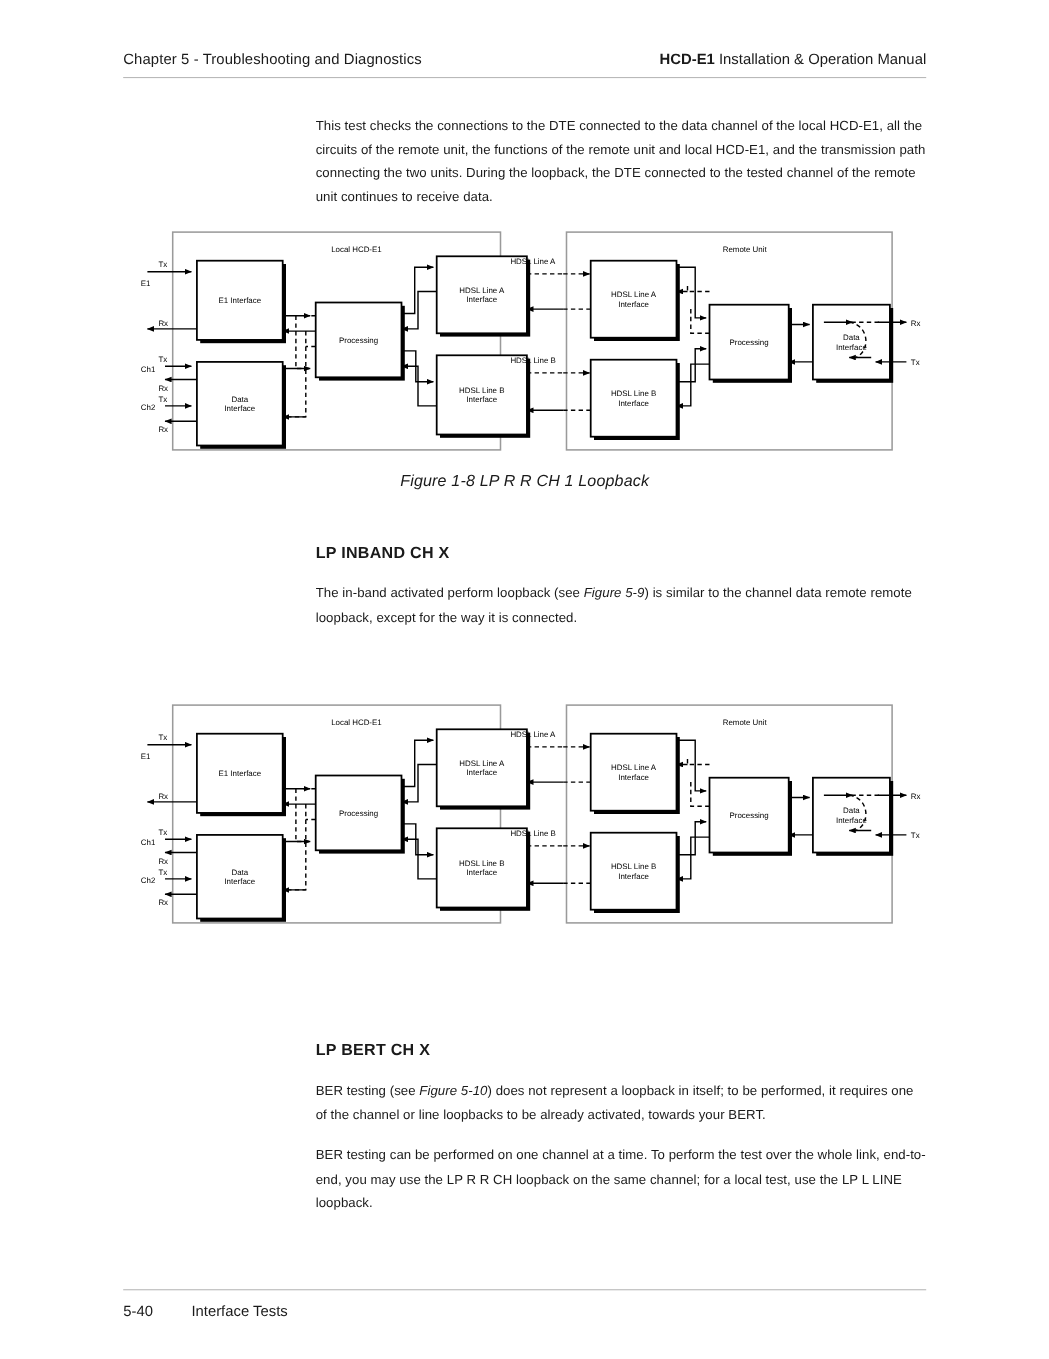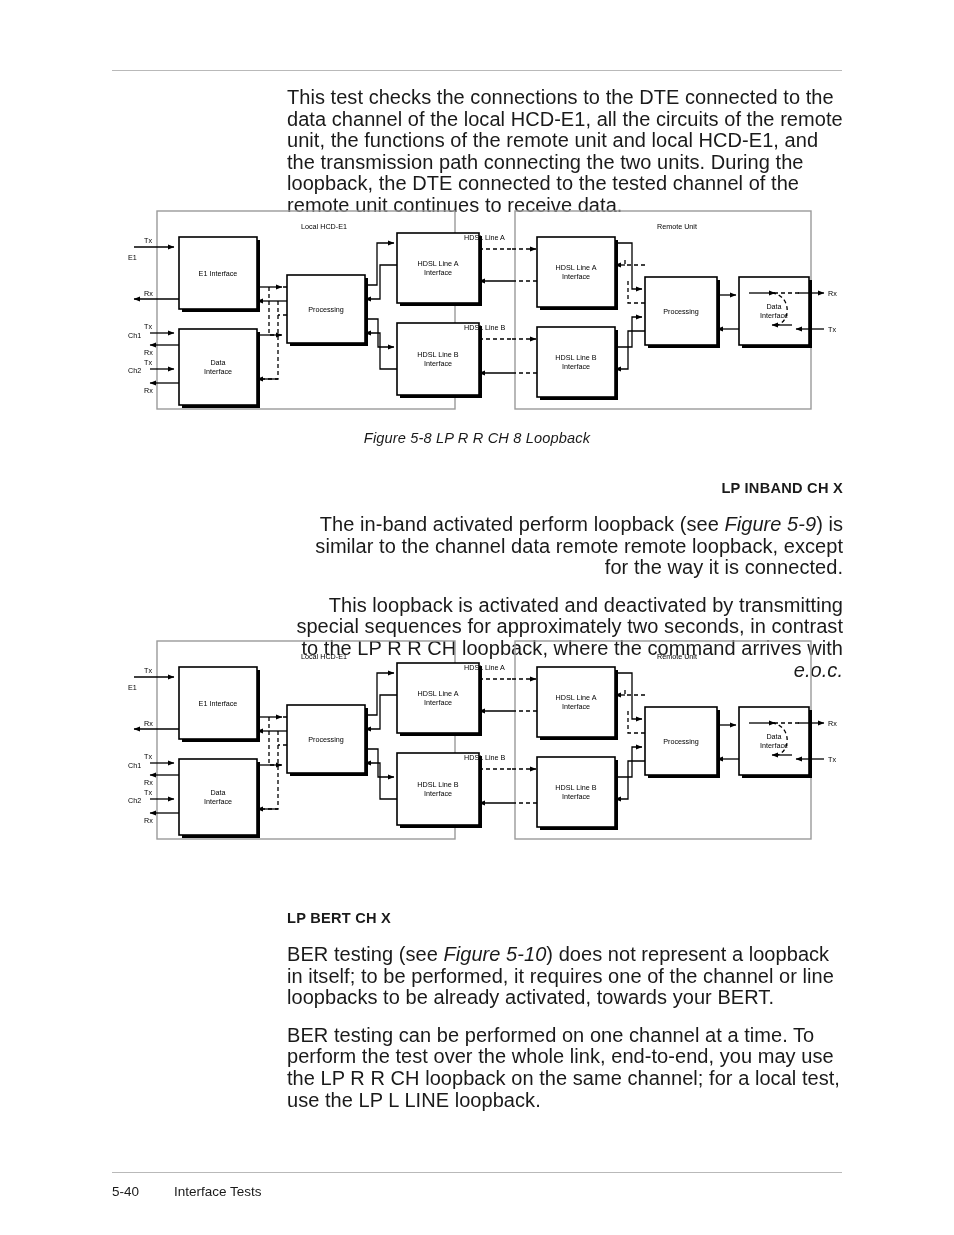--- a/index.html
+++ b/index.html
@@ -18,36 +18,40 @@
   .hdr-right b{font-weight:bold;}
   .hdr-rule{position:absolute;left:112px;top:70px;width:730px;height:1px;background:#b9b9b9;}
 
   
   .ftr-rule{position:absolute;left:112px;top:1172px;width:730px;height:1px;background:#b9b9b9;}
   .ftr{position:absolute;left:112px;top:1184px;font-size:13.5px;}
   .ftr .pg{display:inline-block;width:62px;}
 
   
   .body{position:absolute;left:287px;top:86px;width:556px;}
-  p.tx{margin:1px 0 0 0;font-size:20px;line-height:21.6px;letter-spacing:.05px;}
+  p.tx{margin:18px 0 0 0;font-size:12px;line-height:21.6px;letter-spacing:.05px;}
   p.gap{margin-top:16px;}
   h3.sec{font-size:14.6px;font-weight:bold;margin:0;letter-spacing:.25px;}
   i{}
 
   .cap{position:absolute;width:954px;text-align:center;font-size:14.6px;font-style:italic;letter-spacing:.15px;}
 
   
   .diagram{position:absolute;left:112px;width:730px;height:210px;}
   .dg svg{display:block;}
 </style>
 </head>
 <body>
 
 <div class="page">
 
+  <div class="hdr">
+    <div class="hdr-left">Chapter 5 - Troubleshooting and Diagnostics</div>
+    <div class="hdr-right"><b>HCD-E1</b><span> Installation &amp; Operation Manual</span></div>
+  </div>
   <div class="hdr-rule"></div>
 
   <div class="body" style="top:86px;">
     <p class="tx">This test checks the connections to the DTE connected to the data channel of the local HCD-E1, all the circuits of the remote unit, the functions of the remote unit and local HCD-E1, and the transmission path connecting the two units. During the loopback, the DTE connected to the tested channel of the remote unit continues to receive data.</p>
   </div>
 
   <div class="diagram dg" style="top:207px;">
     <svg width="730" height="208" viewBox="0 0 730 208" xmlns="http://www.w3.org/2000/svg">
         <defs>
           <marker id="ah" markerWidth="7" markerHeight="7" refX="6" refY="2.6" orient="auto" markerUnits="userSpaceOnUse">
@@ -141,26 +145,25 @@
           <path d="M660,86 C678,88 680,112 666,118" fill="none" stroke="#000000" stroke-width="1.3" stroke-dasharray="4 3"></path>
           <path d="M680,118 L660,118" fill="none" stroke="#000000" stroke-width="1.3" marker-end="url(#ah)"></path>
           <path d="M686,86 L712,86" fill="none" stroke="#000000" stroke-width="1.3" marker-end="url(#ah)"></path>
           <path d="M662,86 L690,86" fill="none" stroke="#000000" stroke-width="1.3" stroke-dasharray="4 3"></path>
           <path d="M712,122 L684,122" fill="none" stroke="#000000" stroke-width="1.3" marker-end="url(#ah)"></path>
           <text x="716" y="89" text-anchor="start" font-size="7.2" font-family="&quot;Liberation Sans&quot;, sans-serif" fill="#000">Rx</text>
           <text x="716" y="125" text-anchor="start" font-size="7.2" font-family="&quot;Liberation Sans&quot;, sans-serif" fill="#000">Tx</text>
         </g>
     </svg>
   </div>
-  <div class="cap" style="top:430px;left:0;">Figure 5-8  LP R R CH 8 Loopback</div>
-
-  <div class="body" style="top:480px;text-align:right;">
+  <div class="cap" style="top:430px;left:0;">Figure 1-8  LP R R CH 1 Loopback</div>
+
+  <div class="body" style="top:495px;">
     <h3 class="sec">LP INBAND CH X</h3>
     <p class="tx" style="margin-top:18px;"><span>The in-band activated perform loopback (see </span><i>Figure 5-9</i><span>) is similar to the channel data remote remote loopback, except for the way it is connected.</span></p>
-    <p class="tx gap"><span>This loopback is activated and deactivated by transmitting special sequences for approximately two seconds, in contrast to the LP R R CH loopback, where the command arrives with </span><i>e.o.c.</i><span></span></p>
   </div>
 
   <div class="diagram dg" style="top:637px;">
     <svg width="730" height="208" viewBox="0 0 730 208" xmlns="http://www.w3.org/2000/svg">
         <defs>
           <marker id="ah" markerWidth="7" markerHeight="7" refX="6" refY="2.6" orient="auto" markerUnits="userSpaceOnUse">
             <path d="M0,0 L6.4,2.6 L0,5.2 z" fill="#000000"></path>
           </marker>
         </defs>
       <g id="diagram-body-2">
@@ -251,21 +254,21 @@
           <path d="M680,118 L660,118" fill="none" stroke="#000000" stroke-width="1.3" marker-end="url(#ah)"></path>
           <path d="M686,86 L712,86" fill="none" stroke="#000000" stroke-width="1.3" marker-end="url(#ah)"></path>
           <path d="M662,86 L690,86" fill="none" stroke="#000000" stroke-width="1.3" stroke-dasharray="4 3"></path>
           <path d="M712,122 L684,122" fill="none" stroke="#000000" stroke-width="1.3" marker-end="url(#ah)"></path>
           <text x="716" y="89" text-anchor="start" font-size="7.2" font-family="&quot;Liberation Sans&quot;, sans-serif" fill="#000">Rx</text>
           <text x="716" y="125" text-anchor="start" font-size="7.2" font-family="&quot;Liberation Sans&quot;, sans-serif" fill="#000">Tx</text>
         </g>
     </svg>
   </div>
 
-  <div class="body" style="top:910px;">
+  <div class="body" style="top:947px;">
     <h3 class="sec">LP BERT CH X</h3>
     <p class="tx" style="margin-top:18px;"><span>BER testing (see </span><i>Figure 5-10</i><span>) does not represent a loopback in itself; to be performed, it requires one of the channel or line loopbacks to be already activated, towards your BERT.</span></p>
     <p class="tx gap"><span>BER testing can be performed on one channel at a time. To perform the test over the whole link, end-to-end, you may use the LP R R CH loopback on the same channel; for a local test, use the LP L LINE loopback.</span></p>
   </div>
 
   <div class="ftr-rule"></div>
   <div class="ftr"><span class="pg">5-40</span><span>Interface Tests</span></div>
 
 </div>
 

